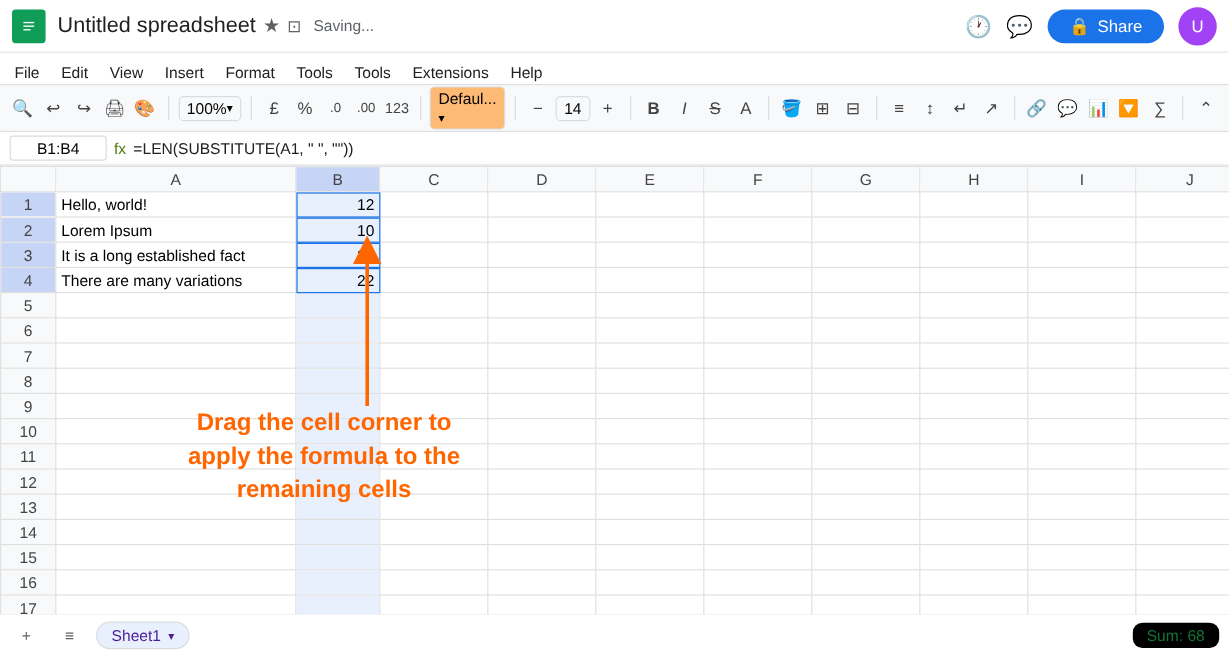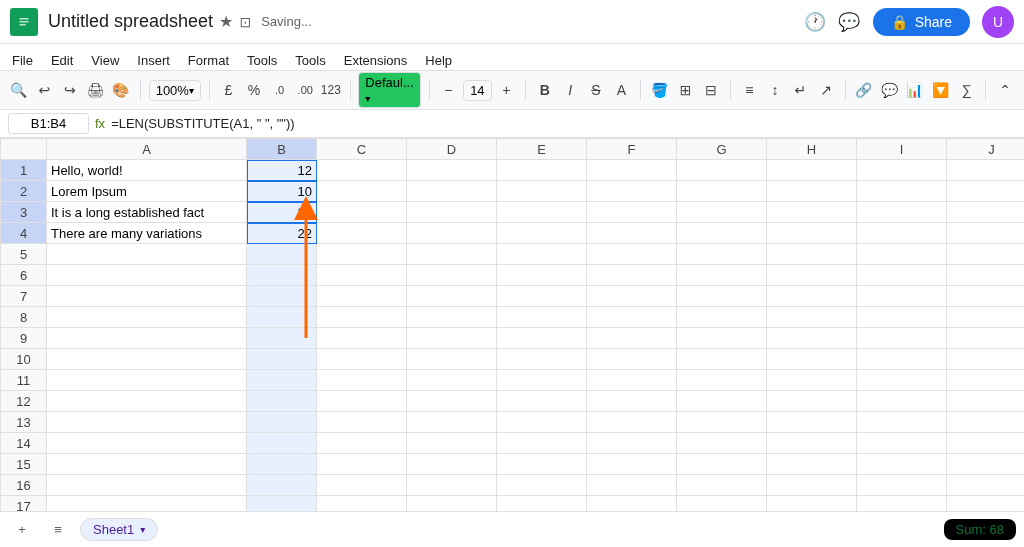--- a/index.html
+++ b/index.html
@@ -34,21 +34,21 @@
     
     #toolbar {
       display: flex; align-items: center; height: 40px; padding: 0 8px;
       background: #f8f9fa; border-top: 1px solid #e0e0e0; border-bottom: 1px solid #e0e0e0;
       gap: 4px; overflow: hidden;
     }
     .tb-btn { display: flex; align-items: center; justify-content: center; width: 28px; height: 28px; border-radius: 4px; cursor: pointer; color: #444; font-size: 14px; border: none; background: none; }
     .tb-sep { width: 1px; height: 20px; background: #dadce0; margin: 0 4px; }
     .tb-zoom { display: flex; align-items: center; border: 1px solid #dadce0; border-radius: 4px; padding: 2px 6px; font-size: 13px; cursor: pointer; }
     .font-size-box { display: flex; align-items: center; border: 1px solid #dadce0; border-radius: 4px; padding: 2px 6px; font-size: 13px; }
-    .tb-select { border: 1px solid #dadce0; border-radius: 4px; padding: 2px 6px; font-size: 13px; background: #22c55e; cursor: pointer; }
+    .tb-select { border: 1px solid #dadce0; border-radius: 4px; padding: 2px 6px; font-size: 13px; background: #fdba74; cursor: pointer; }
 
     
     #formula-bar {
       display: flex; align-items: center; height: 28px; padding: 0 8px;
       border-bottom: 1px solid #e0e0e0; background: #fff; gap: 6px;
     }
     .cell-ref-box {
       border: 1px solid #dadce0; border-radius: 3px; padding: 2px 8px;
       font-size: 13px; width: 81px; text-align: center;
     }
@@ -482,20 +482,23 @@
 
       <svg class="arrow-svg" style="position:absolute;top:50px;left:246px;width:120px;height:160px;">
         <defs>
           <marker id="arrowhead" markerWidth="8" markerHeight="8" refX="4" refY="4" orient="auto">
             <path d="M0,0 L8,4 L0,8 Z" fill="#ff6600"></path>
           </marker>
         </defs>
         <path d="M60,150 Q60,80 60,20" stroke="#ff6600" stroke-width="3" fill="none" marker-end="url(#arrowhead)"></path>
       </svg>
 
+      <div class="annotation-text" style="top:200px;left:130px;width:280px;">
+        Drag the cell corner to<br>apply the formula to the<br>remaining cells
+      </div>
     </div>
   </div>
 </div>
 
 <div id="bottom-bar">
   <div class="add-sheet-btn">+</div>
   <div class="add-sheet-btn">≡</div>
   <div class="sheet-tab active">
     <span>Sheet1</span>
     <span style="font-size:10px;">▾</span>

